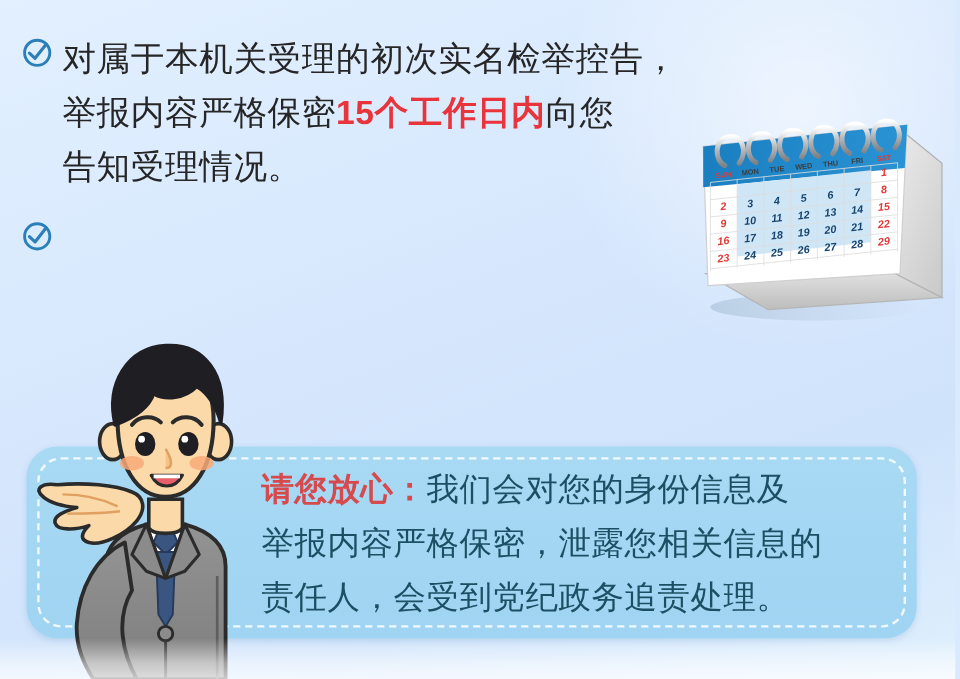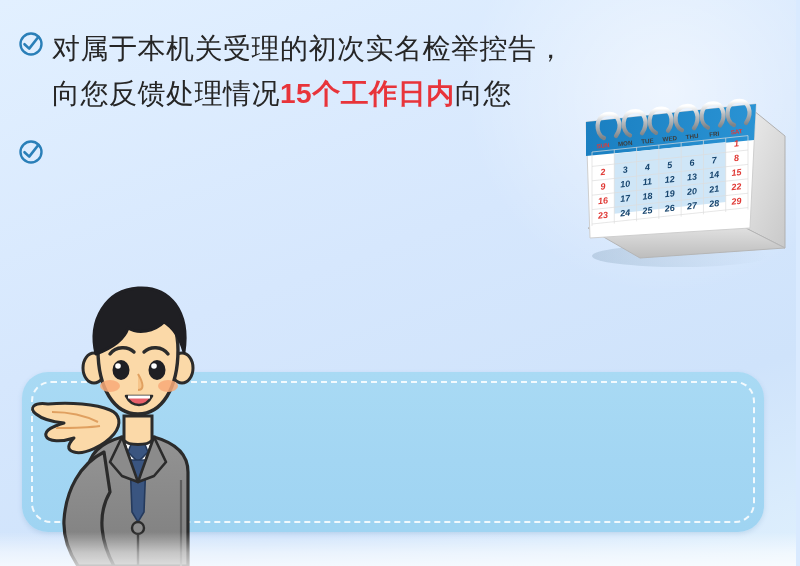--- a/index.html
+++ b/index.html
@@ -62,21 +62,22 @@
 <div id="stage">
 
   <div class="bullets" id="bulletList">
       <div class="bullet">
         <svg class="check-ico" viewBox="0 0 26 26">
           <circle cx="13" cy="13" r="10.5" fill="none" stroke="#2a7fb8" stroke-width="2.4"></circle>
           <path d="M6.5 13.2 L11.2 17.6 L20.5 5.8" fill="none" stroke="#2a7fb8" stroke-width="2.6" stroke-linecap="round" stroke-linejoin="round"></path>
         </svg>
         <div class="btext">
           <span class="ln"><span>对属于本机关受理的初次实名检举控告，</span></span>
-          <span class="ln"><span>向您反馈处理情况</span><span class="hl">15个工作日内</span><span>向您</span></span>
+          <span class="ln"><span>举报内容严格保密</span><span class="hl">15个工作日内</span><span>向您</span></span>
+          <span class="ln"><span>告知受理情况。</span></span>
         </div>
       </div>
       <div class="bullet">
         <svg class="check-ico" viewBox="0 0 26 26">
           <circle cx="13" cy="13" r="10.5" fill="none" stroke="#2a7fb8" stroke-width="2.4"></circle>
           <path d="M6.5 13.2 L11.2 17.6 L20.5 5.8" fill="none" stroke="#2a7fb8" stroke-width="2.6" stroke-linecap="round" stroke-linejoin="round"></path>
         </svg>
         <div class="btext">
         </div>
       </div>
@@ -179,20 +180,25 @@
           <path d="M102 52.2 C93 48.2 93 30.200000000000003 105 28.200000000000003 C117 26.200000000000003 121 40.2 114 50.2" fill="none" stroke="url(#gRing)" stroke-width="4.2" stroke-linecap="round"></path>
           <path d="M128 49.6 C119 45.6 119 27.6 131 25.6 C143 23.6 147 37.6 140 47.6" fill="none" stroke="url(#gRing)" stroke-width="4.2" stroke-linecap="round"></path>
           <path d="M154 47 C145 43 145 25 157 23 C169 21 173 35 166 45" fill="none" stroke="url(#gRing)" stroke-width="4.2" stroke-linecap="round"></path>
         </g>
     </svg>
   </div>
 
   <div id="card">
     <div class="dash"></div>
   </div>
+  <div id="cardtext">
+      <span class="ln"><span class="lead">请您放心：</span><span>我们会对您的身份信息及</span></span>
+      <span class="ln"><span>举报内容严格保密，泄露您相关信息的</span></span>
+      <span class="ln"><span>责任人，会受到党纪政务追责处理。</span></span>
+    </div>
 
   <div id="man">
     <svg viewBox="0 0 240 290" width="240" height="290">
       <defs>
         <linearGradient id="gSuit" x1="0" y1="0" x2="0" y2="1">
           <stop offset="0" stop-color="#939393"></stop>
             <stop offset="1" stop-color="#7e7e7e"></stop>
         </linearGradient>
       </defs>
 

